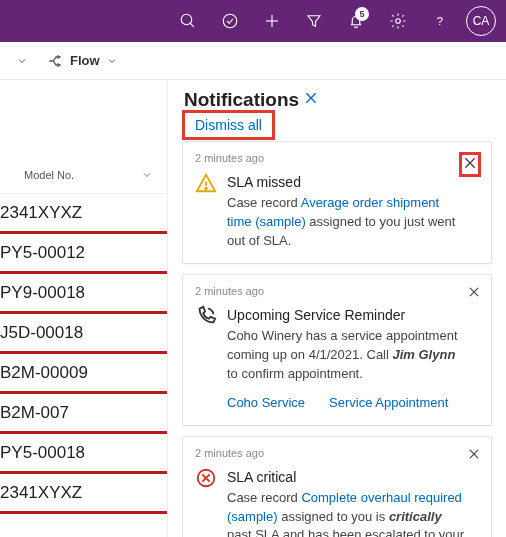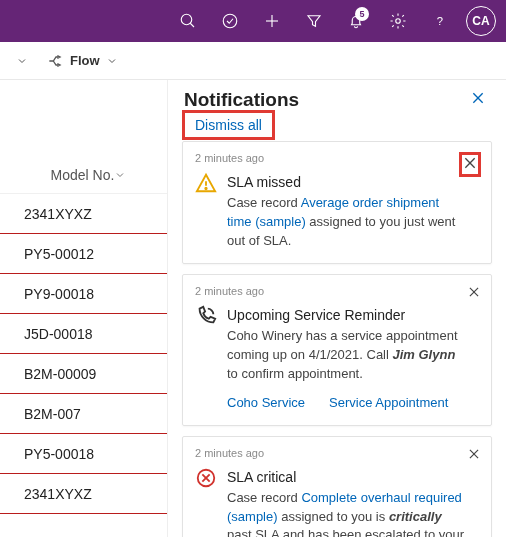--- a/index.html
+++ b/index.html
@@ -3,36 +3,36 @@
 <meta charset="utf-8">
 <style>
   * { box-sizing: border-box; margin: 0; padding: 0; font-family: "Segoe UI", Arial, sans-serif; }
   body { width: 506px; height: 537px; overflow: hidden; background: #fff; font-size: 13px; color: #222; }
   
   
   .topbar { height: 42px; background: #652576; display: flex; align-items: center; justify-content: flex-end; padding: 0 10px; gap: 10px; }
   .topbar .icon { width: 32px; height: 32px; display: flex; align-items: center; justify-content: center; color: #fff; cursor: pointer; position: relative; }
   .topbar svg { stroke: #fff; fill: none; stroke-width: 1.5; }
   .badge { position: absolute; top: 2px; right: 3px; background: #fff; color: #652576; border-radius: 50%; width: 14px; height: 14px; font-size: 9px; line-height: 14px; text-align: center; font-weight: 600; }
-  .avatar { width: 30px; height: 30px; border-radius: 50%; border: 1.5px solid #fff; color: #fff; display: flex; align-items: center; justify-content: center; font-size: 12px; font-weight: 700; cursor: pointer; }
+  .avatar { width: 30px; height: 30px; border-radius: 50%; border: 1.5px solid #fff; color: #fff; display: flex; align-items: center; justify-content: center; font-size: 12px; font-weight: 400; cursor: pointer; }
   
   
   .subheader { height: 38px; display: flex; align-items: center; padding: 0 10px; border-bottom: 1px solid #e8e8e8; gap: 8px; }
   .subheader .item { display: flex; align-items: center; gap: 6px; cursor: pointer; color: #333; padding: 4px 6px; font-weight: bold; }
   
   
   .main { display: flex; height: calc(537px - 42px - 38px); }
   .left { width: 168px; border-right: 1px solid #eee; display: flex; flex-direction: column; }
   .spacer { height: 76px; }
-  .col-header { height: 38px; display: flex; align-items: center; justify-content: center; padding: 0 14px 0 24px; color: #555; font-size: 14px; border-bottom: 1px solid #f0f0f0; cursor: pointer;}
-  .row { height: 40px; display: flex; align-items: center; padding-left: 24px; border-bottom: 1px solid #b91c1c; font-size: 14px;}
+  .col-header { height: 38px; display: flex; align-items: center; justify-content: space-between; padding: 0 14px 0 24px; color: #555; font-size: 11px; border-bottom: 1px solid #f0f0f0; cursor: pointer;}
+  .row { height: 40px; display: flex; align-items: center; border-bottom: 3px solid #b91c1c; font-size: 17px;}
   
   
   .panel { flex: 1; padding: 2px 14px 10px 14px; overflow: hidden; position: relative; }
-  .panel-head { display: flex; align-items: center; justify-content: space-between; padding: 4px 2px 0 2px;}
+  .panel-head { display: flex; align-items: center; padding: 4px 2px 0 2px;}
   .panel-title { font-size: 19px; font-weight: 600; }
   .panel-close { color: #0066b8; cursor: pointer; padding: 4px; }
   .dismiss-wrap { margin: 4px 0 8px 0; display: inline-block; }
   .dismiss { color: #0066b8; cursor: pointer; font-size: 14px; padding: 4px 10px; border: 3px solid #e03a33; }
 
   .card { border: 1px solid #e2e2e2; border-radius: 2px; padding: 10px 24px 12px 12px; margin-bottom: 10px; box-shadow: 0 1px 2px rgba(0,0,0,0.04); position: relative; }
   .card-time { color: #8a8a8a; font-size: 11px; margin-bottom: 8px; }
   .card-close { position: absolute; top: 8px; right: 8px; cursor: pointer; color: #555; padding: 2px;}
   .red-box { border: 3px solid #e03a33; display: inline-block; }
   .card-body { display: flex; gap: 10px; }

